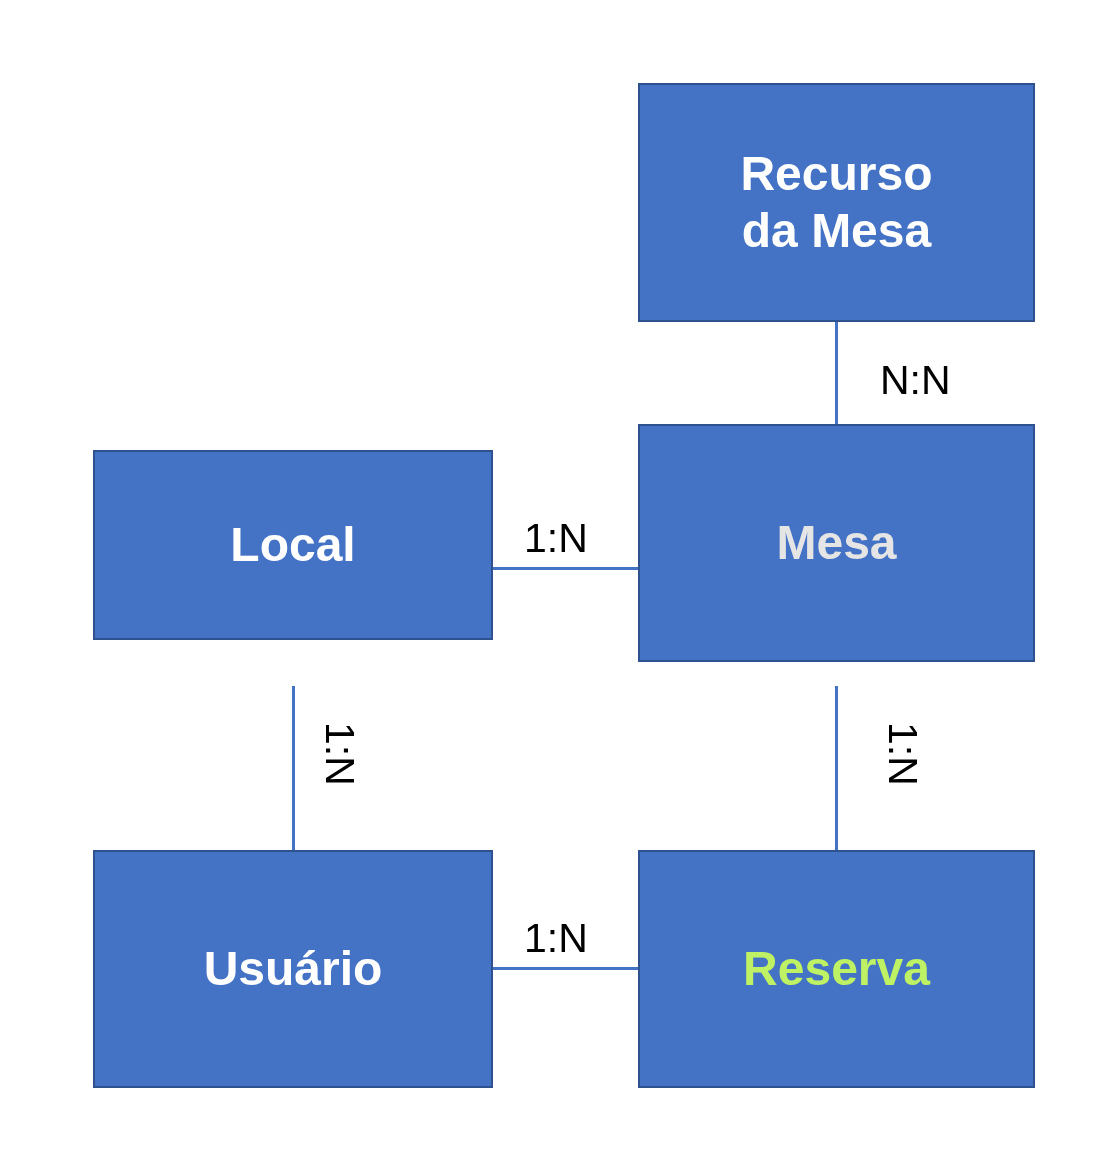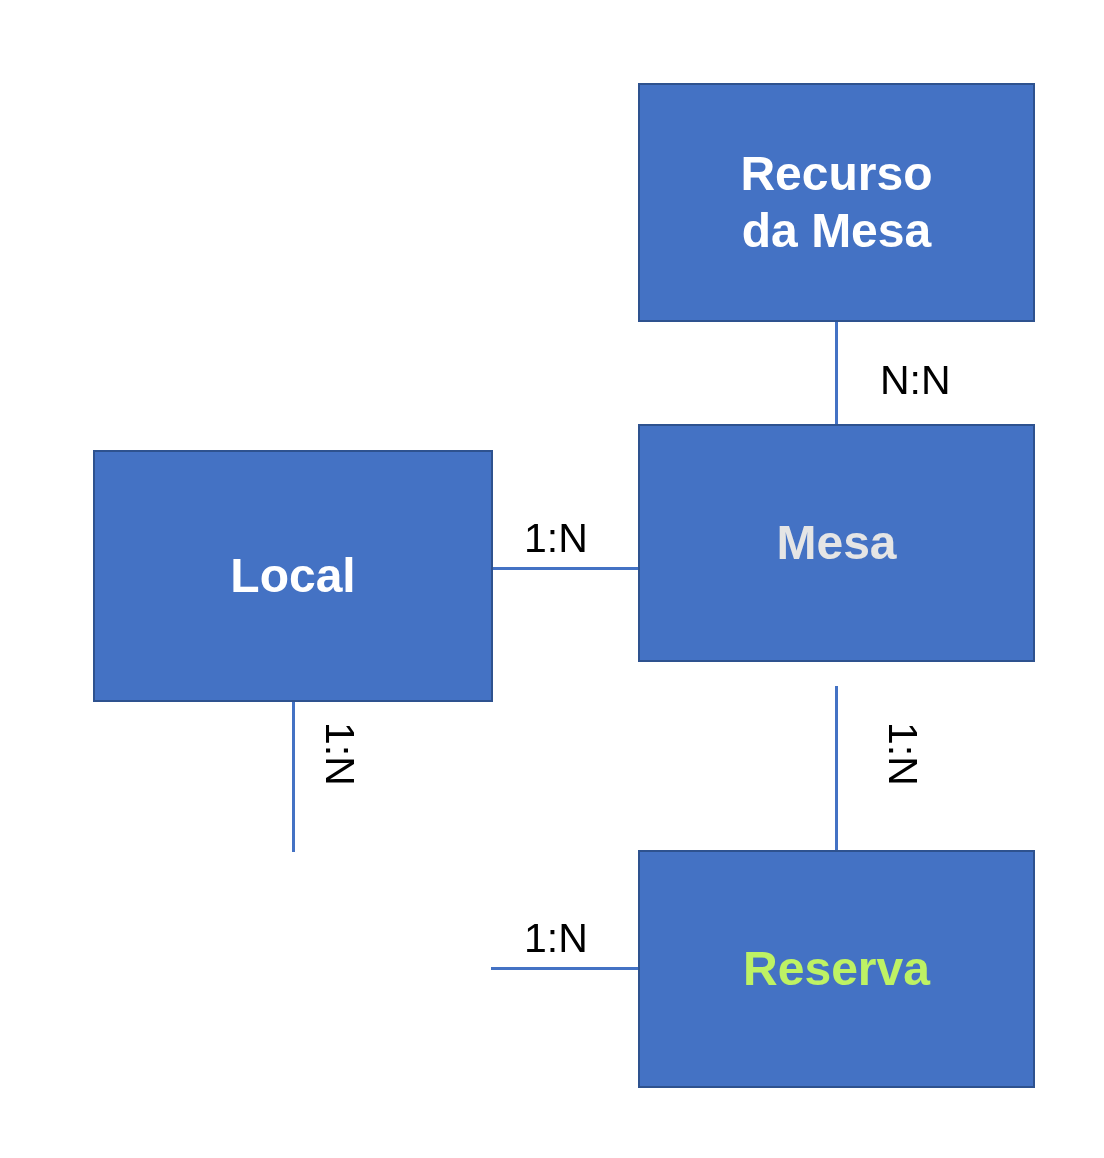--- a/index.html
+++ b/index.html
@@ -72,28 +72,31 @@
 
   <div class="connector vertical" style="left: 835px; top: 686px; height: 166px; background: rgb(68, 114, 196);"></div>
 
   <div class="connector horizontal" style="left: 491px; top: 967px; width: 149px; background: rgb(68, 114, 196);"></div>
 
   <div class="entity-box" style="left: 638px; top: 83px; width: 397px; height: 239px; background: rgb(68, 114, 196); border-color: rgb(46, 82, 143); color: rgb(255, 255, 255);">
     <span>Recurso
 da Mesa</span>
   </div>
 
-  <div class="entity-box" style="left: 93px; top: 450px; width: 400px; height: 252px; background: rgb(68, 114, 196); border-color: rgb(46, 82, 143); color: rgb(255, 255, 255);">
+  <div class="entity-box" style="left: 93px; top: 450px; width: 400px; height: 190px; background: rgb(68, 114, 196); border-color: rgb(46, 82, 143); color: rgb(255, 255, 255);">
     <span>Local</span>
   </div>
 
   <div class="entity-box" style="left: 638px; top: 424px; width: 397px; height: 238px; background: rgb(68, 114, 196); border-color: rgb(46, 82, 143); color: #e5e5e5; text-align: center;">
     <span>Mesa</span>
   </div>
 
+  <div class="entity-box" style="left: 93px; top: 850px; width: 400px; height: 238px; background: rgb(68, 114, 196); border-color: rgb(46, 82, 143); color: rgb(255, 255, 255);">
+    <span>Usuário</span>
+  </div>
 
   <div class="entity-box" style="left: 638px; top: 850px; width: 397px; height: 238px; background: rgb(68, 114, 196); border-color: rgb(46, 82, 143); color: #bef264;">
     <span>Reserva</span>
   </div>
 
   <div class="card-label" style="left: 872px; top: 360px; color: rgb(0, 0, 0); margin-left: 8px;">N:N</div>
 
   <div class="card-label" style="left: 524px; top: 518px; color: rgb(0, 0, 0);">1:N</div>
 
   <div class="card-label rotated" style="left: 360px; top: 722px; color: rgb(0, 0, 0);">1:N</div>

